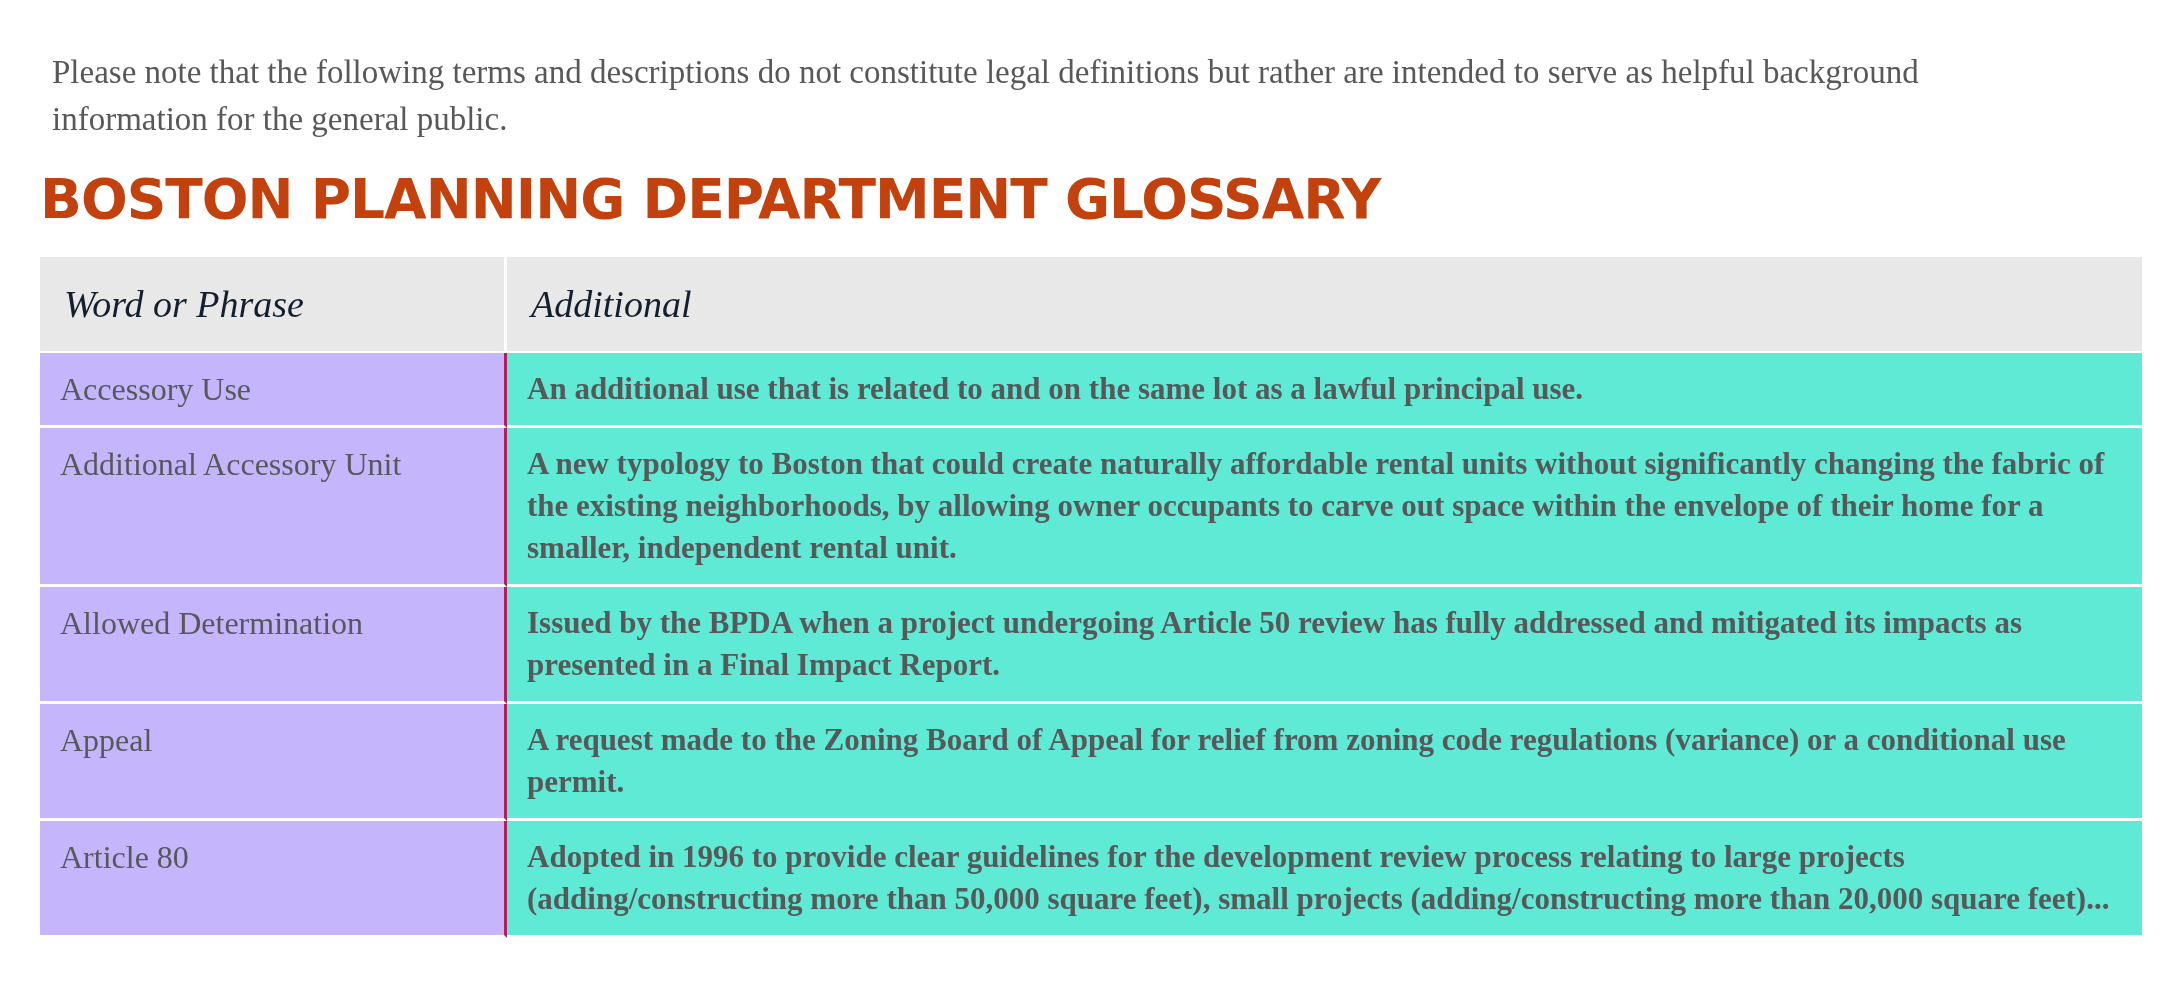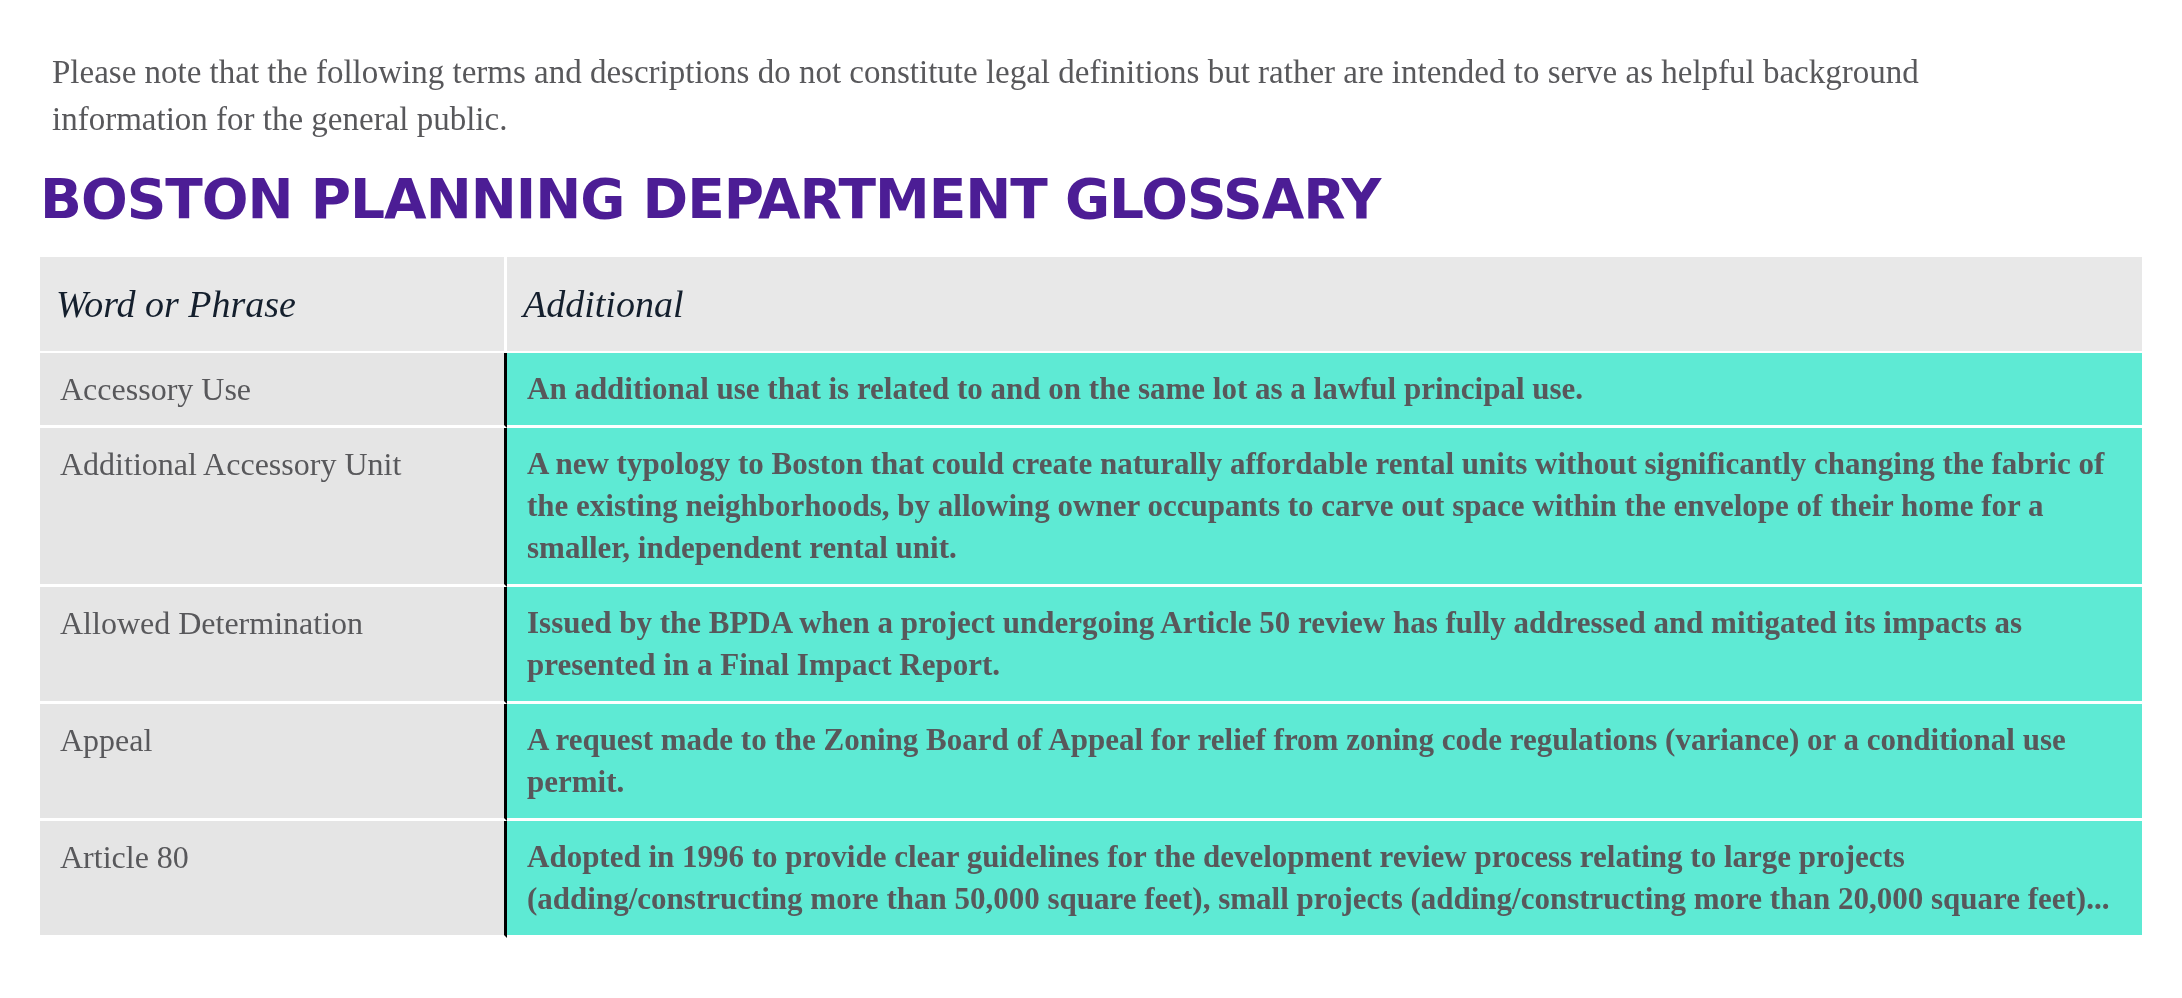--- a/index.html
+++ b/index.html
@@ -29,59 +29,59 @@
       width: 2000px;
     }
     .title {
       margin: 0;
       margin-top: 21px;
       font-family: "DejaVu Sans", "Liberation Sans", sans-serif;
       font-weight: bold;
       font-size: 55px;
       line-height: 70px;
       letter-spacing: -1px;
-      color: #4c1d95;
+      color: #c2410c;
       text-transform: uppercase;
     }
     table.glossary {
       margin-top: 23px;
       border-collapse: separate;
       border-spacing: 0;
       width: 2102px;
       table-layout: fixed;
     }
     table.glossary col.c1 { width: 467px; }
     table.glossary col.c2 { width: 1635px; }
     th {
       background: #e8e8e8;
       font-family: "Liberation Serif", "DejaVu Serif", serif;
       font-style: italic;
       font-weight: normal;
       font-size: 38px;
       color: #141f2d;
       text-align: left;
       height: 94px;
-      padding: 0 16px;
+      padding: 0 24px;
       vertical-align: middle;
       border-bottom: 2px solid #ffffff;
     }
     th.c1 { border-right: 3px solid #ffffff; }
     td {
       font-family: "Liberation Serif", "DejaVu Serif", serif;
       font-size: 31px;
       line-height: 42px;
       color: #58585b;
       vertical-align: top;
       padding: 15px 20px 15px 20px;
       border-bottom: 3px solid #ffffff;
     }
     td.term {
-      background: #e5e5e5;
+      background: #c4b5fd;
       font-size: 32px;
-      border-right: 3px solid #000000;
+      border-right: 3px solid #be185d;
     }
     td.def {
       background: #5eead4;
       padding-right: 24px;
       font-weight: bold;
     }
   </style>
 </head>
 <body>
 

